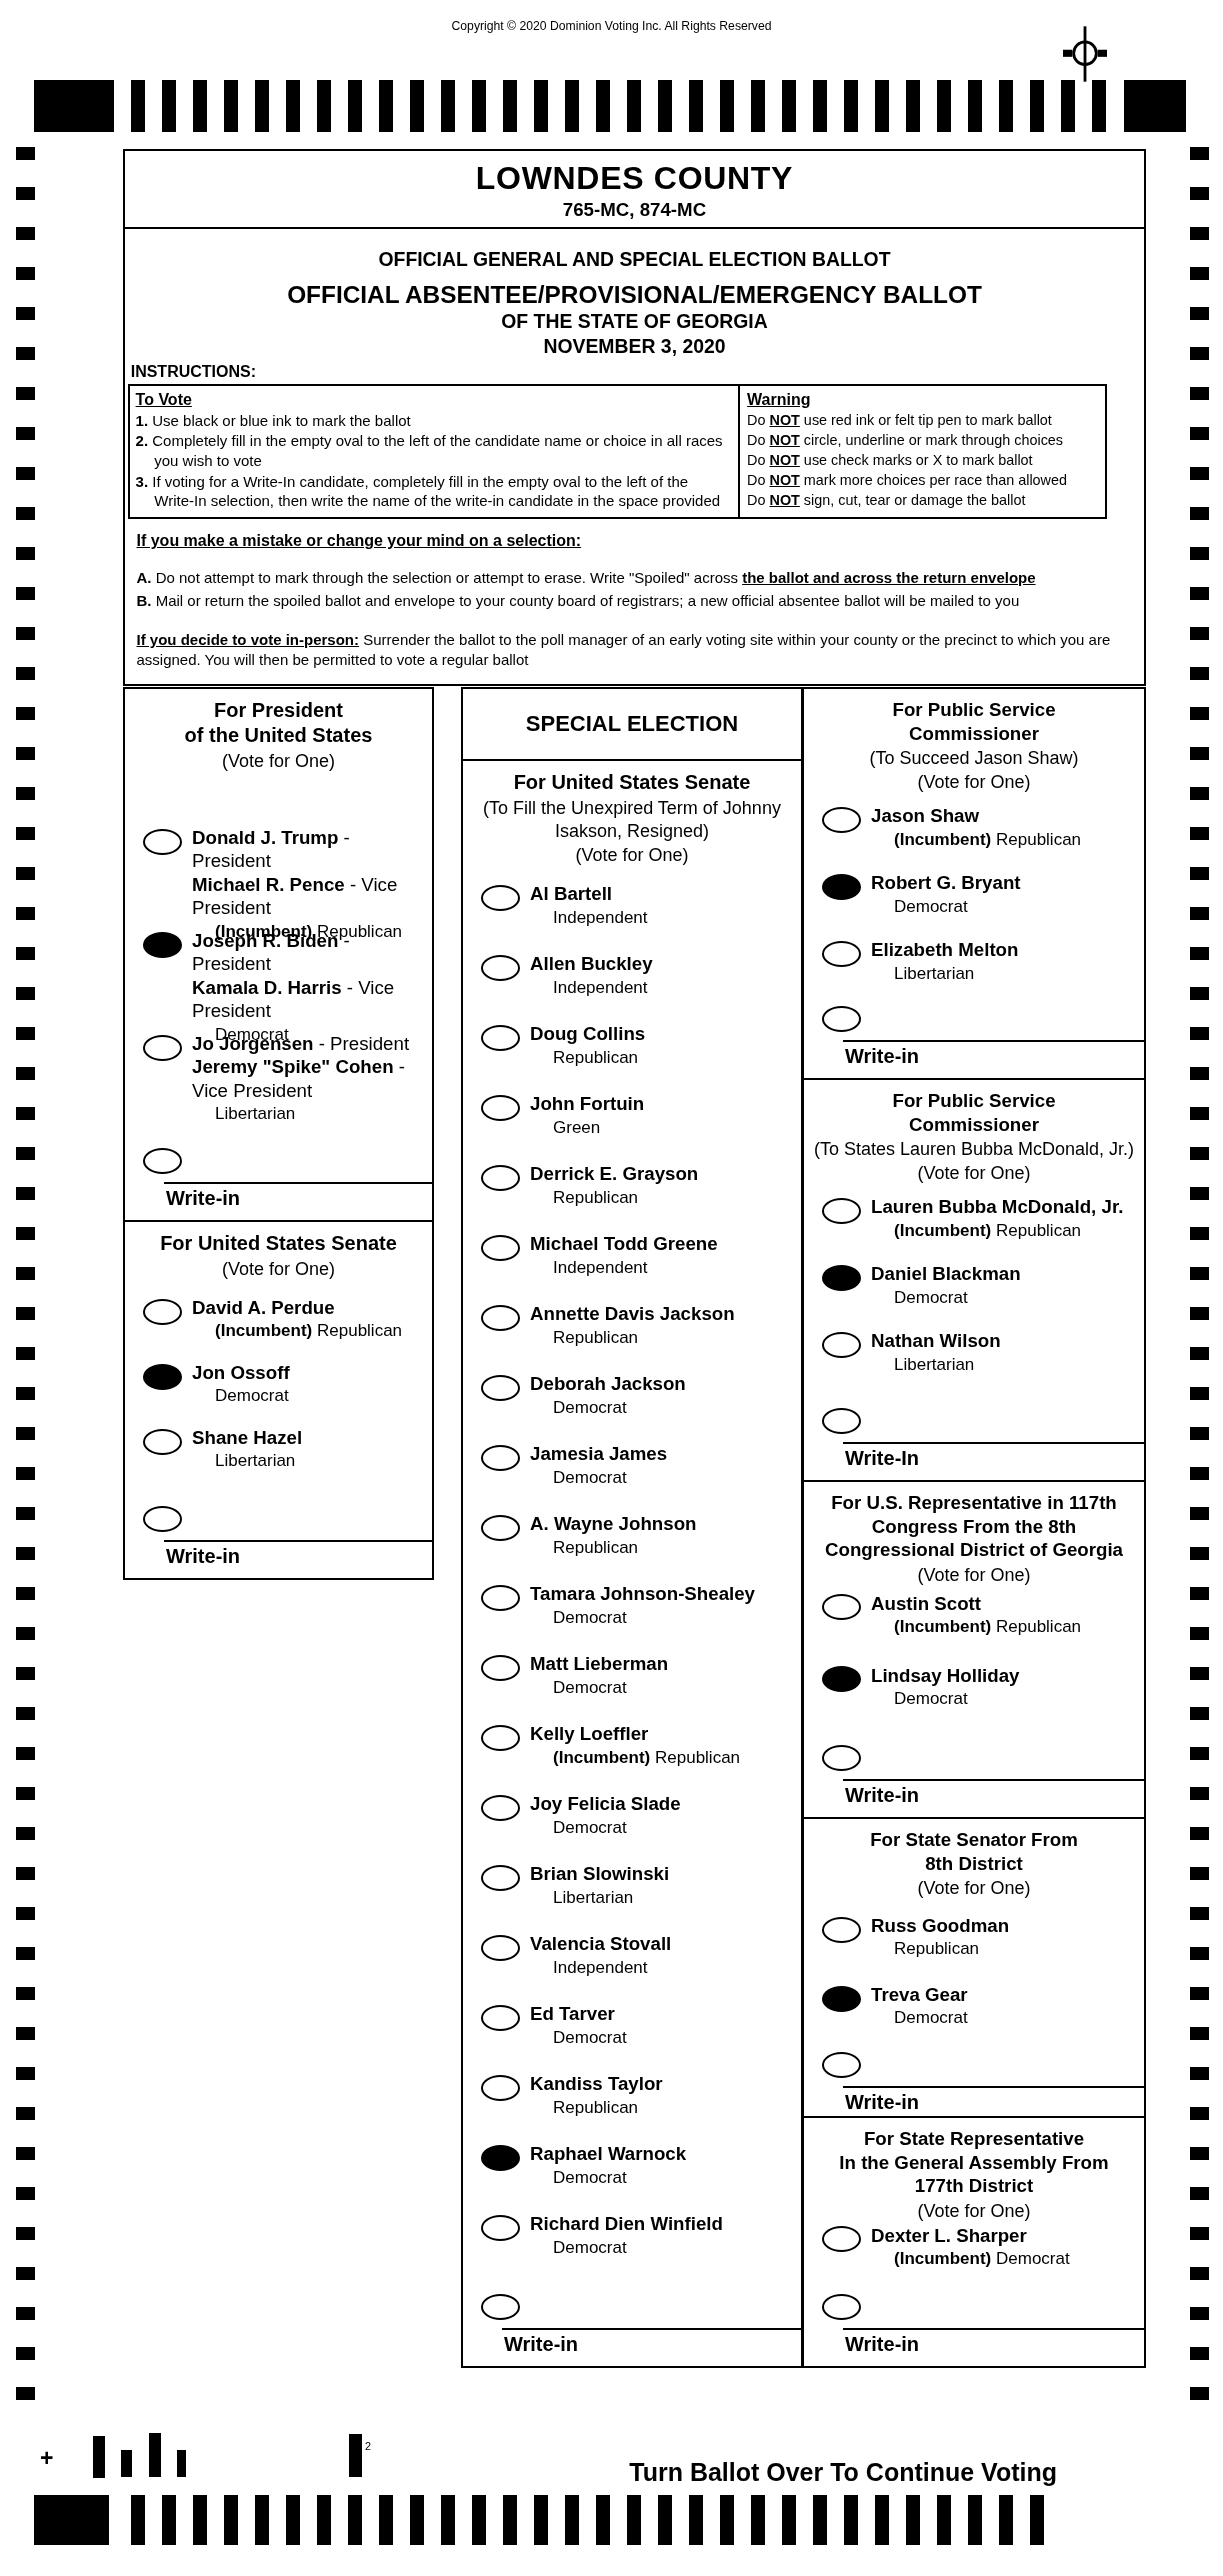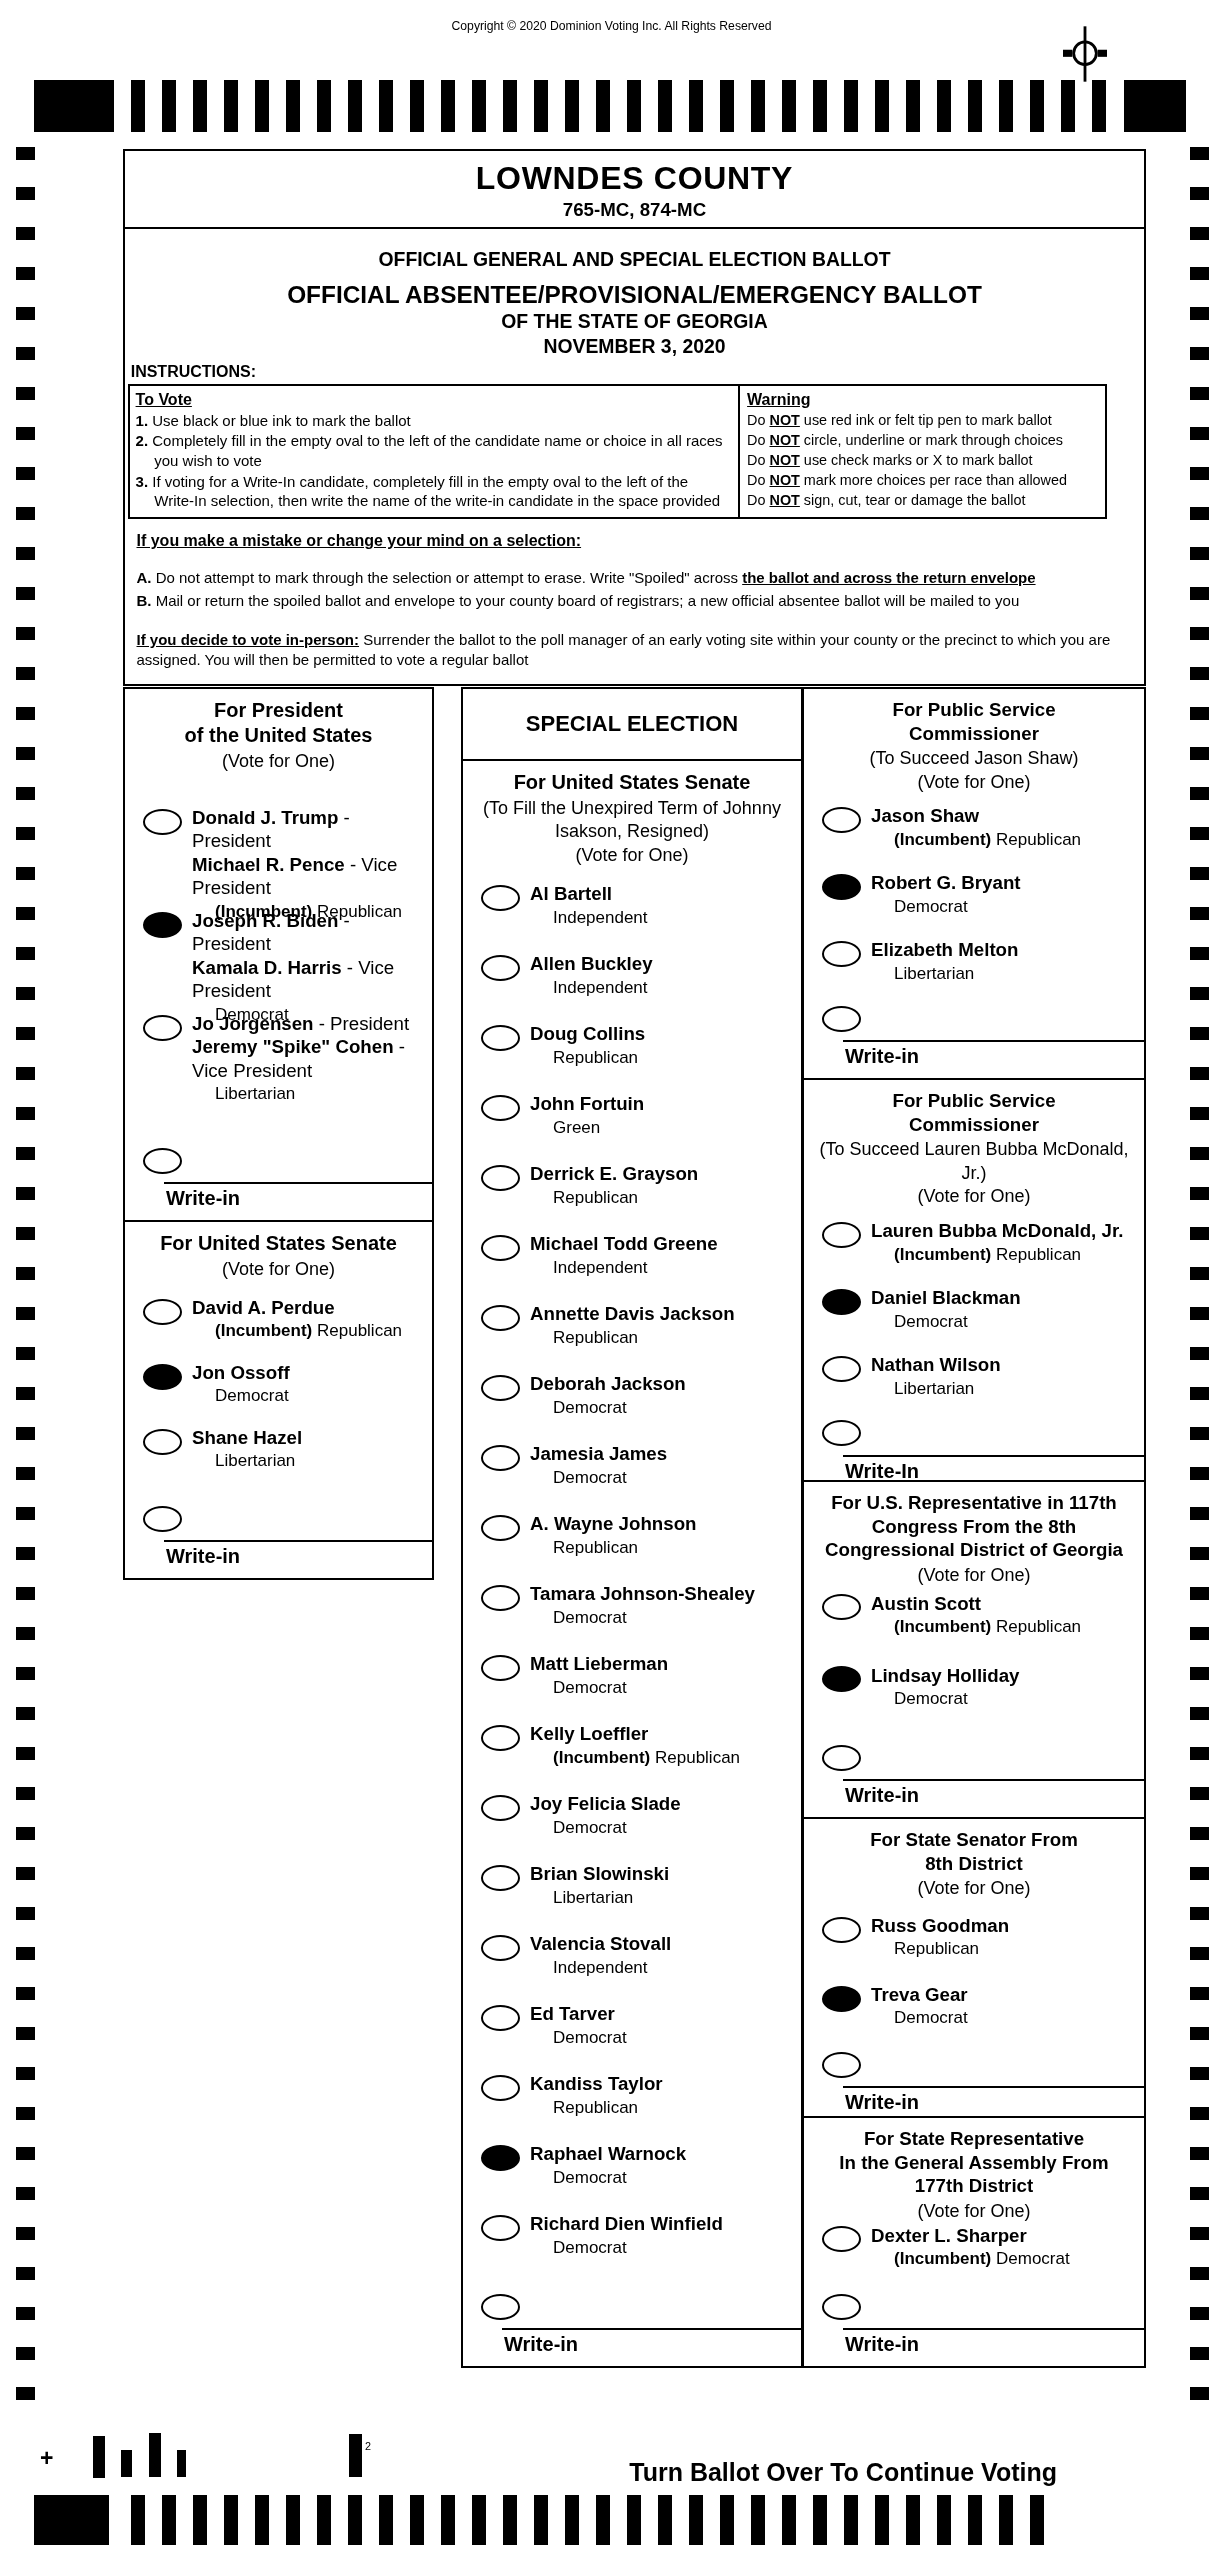--- a/index.html
+++ b/index.html
@@ -80,21 +80,21 @@
   .nline{font-size:18.7px;line-height:1.25}
   .nm{font-weight:bold}
   .pline{font-size:17px;margin-left:23px;margin-top:2.2px}
   .inc{font-weight:bold}
   .wblock{margin-top:auto;padding-bottom:10px}
   .wblock .oval{margin-left:18px}
   .wline{border-top:2.2px solid #000;margin:8.6px 0 0 39px}
   .wlabel{font-size:20px;font-weight:bold;margin:2.9px 0 0 41px}
 
   
-  #c-president .cand-list{margin-top:32px}
+  #c-president .cand-list{margin-top:52px}
   #c-president .cand{height:103px}
   #c-senate1 .cand-list{margin-top:14.4px}
   #c-senate1 .cand{height:65px}
   #c-senate2 .cand-list{margin-top:14.4px}
   #c-senate2 .cand{height:70px}
   #c-psc1 .cand-list,#c-psc2 .cand-list{margin-top:10px}
   #c-psc1 .cand,#c-psc2 .cand{height:67px}
   #c-usrep .cand-list{margin-top:4px}
   #c-usrep .cand{height:72px}
   #c-statesen .cand-list{margin-top:13px}
@@ -482,21 +482,21 @@
   <div class="wblock">
     <span class="oval"></span>
     <div class="wline"></div>
     <div class="wlabel">Write-in</div>
   </div>
 </div>
   <div id="c-psc2" class="contest">
   <div class="chead">
     <div class="ctitle">For Public Service
 Commissioner</div>
-    <div class="csub">(To Succeed Lauren Bubba McDonald, Jr.)
+    <div class="csub">(To States Lauren Bubba McDonald, Jr.)
 (Vote for One)</div>
   </div>
   <div class="cand-list">
     <div class="cand">
       <span class="oval"></span>
       <div class="ctext">
         <div class="nline"><span class="nm">Lauren Bubba McDonald, Jr.</span></div>
 
         <div class="pline"><span class="inc">(Incumbent) </span><span class="pty">Republican</span></div>
       </div>

